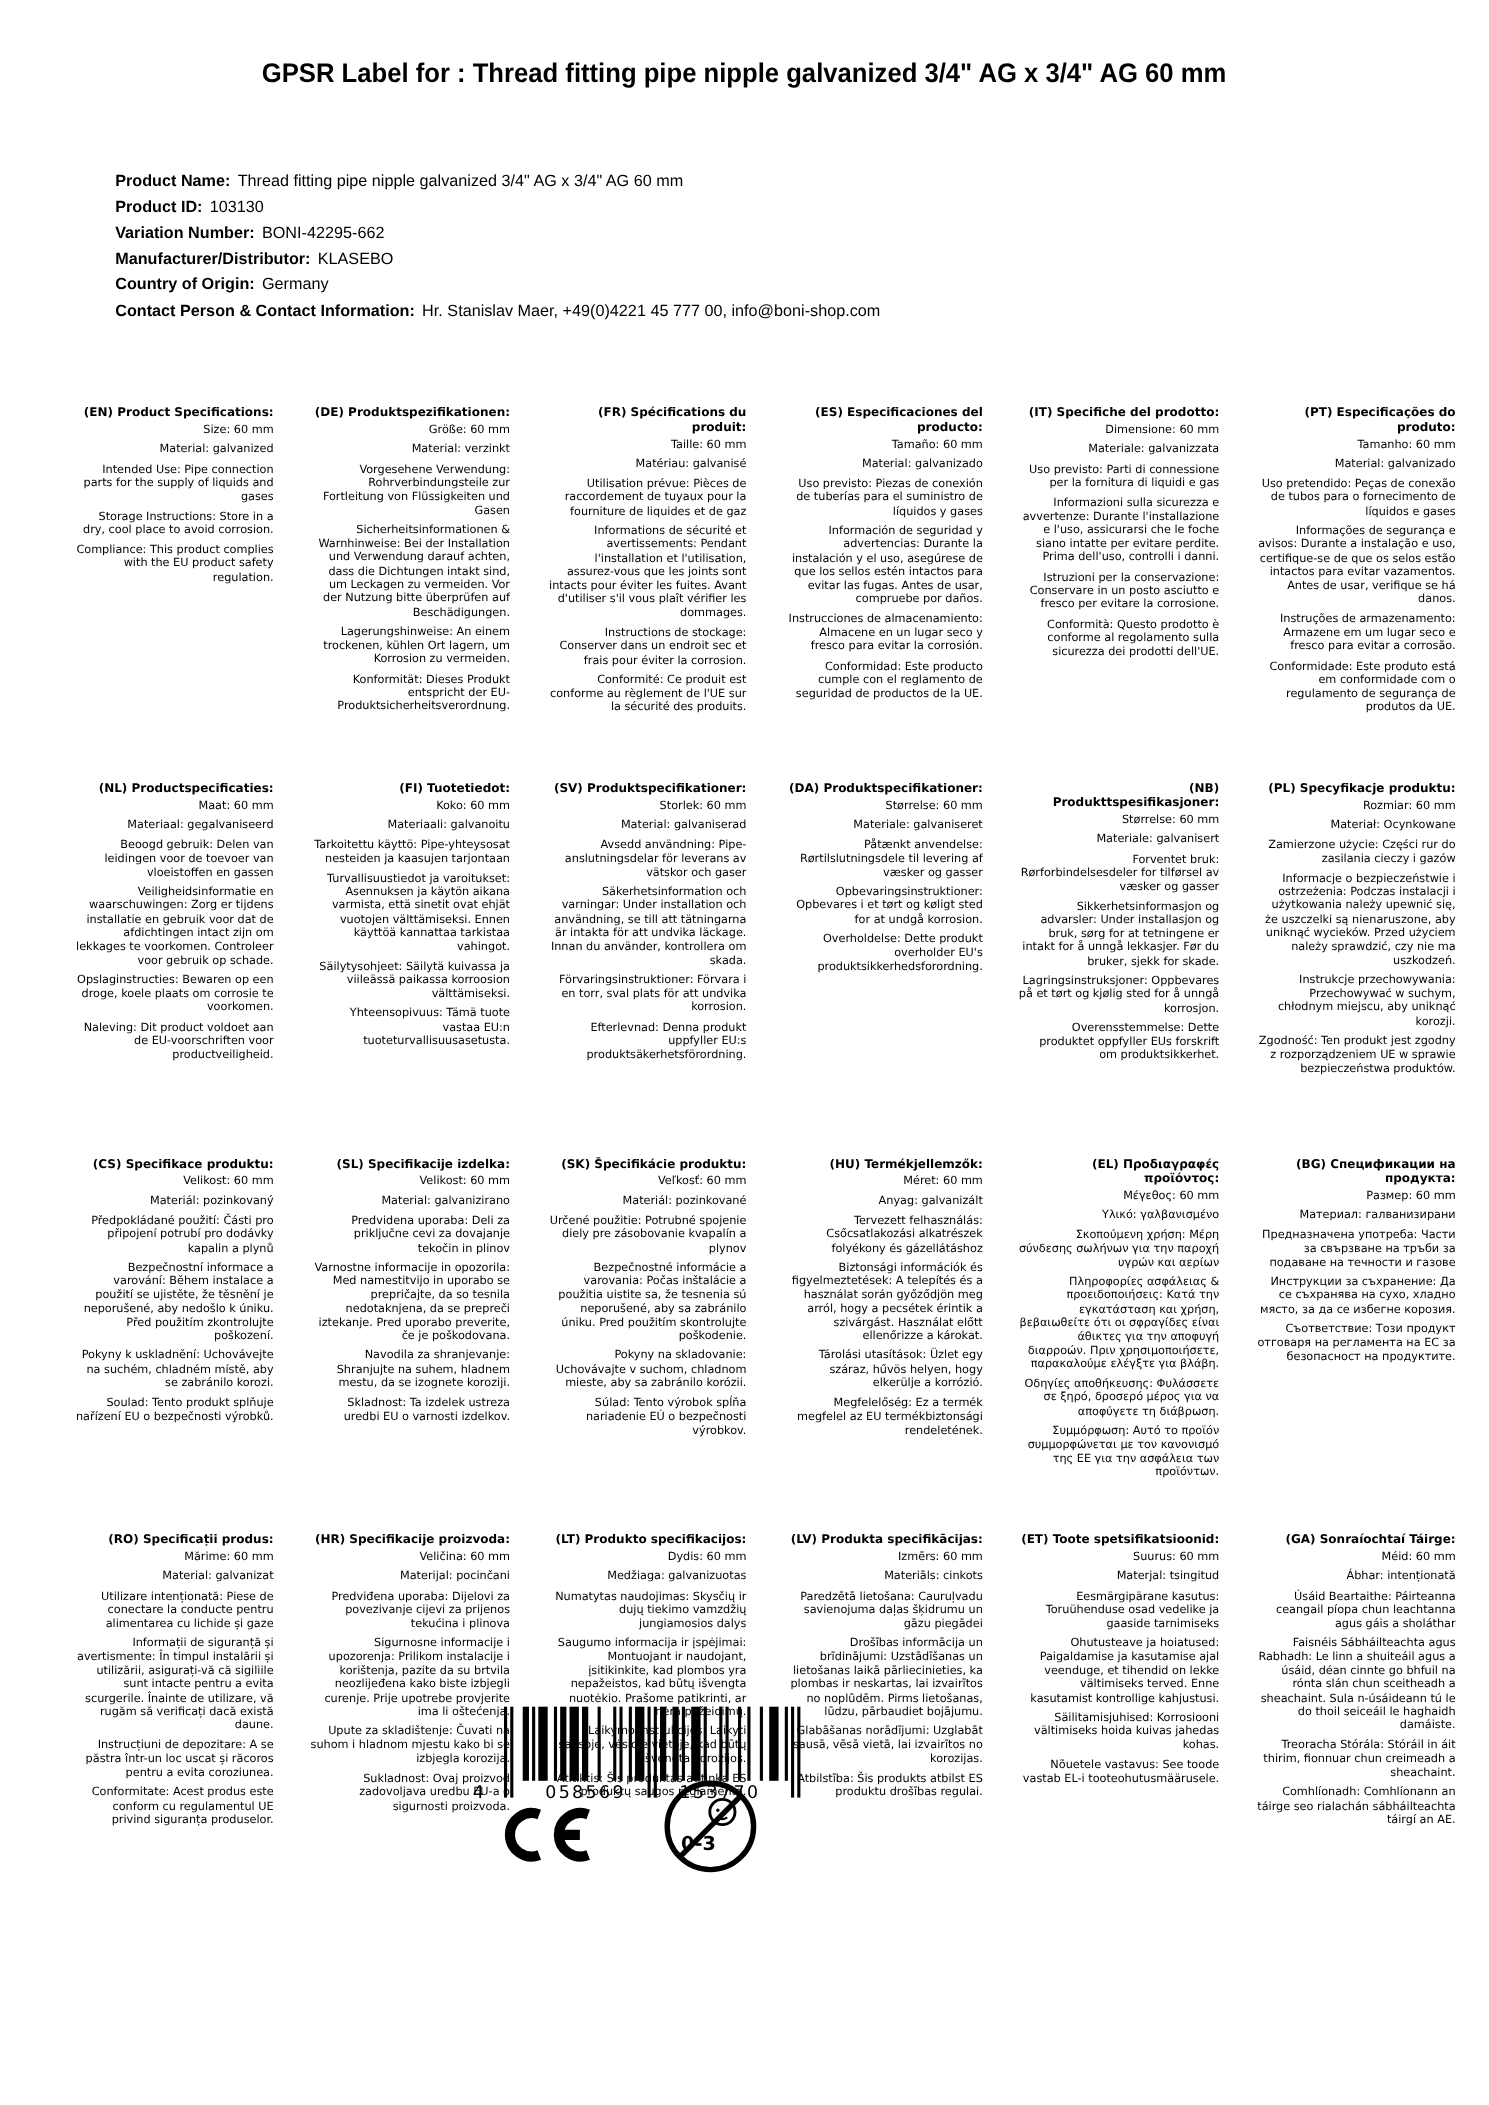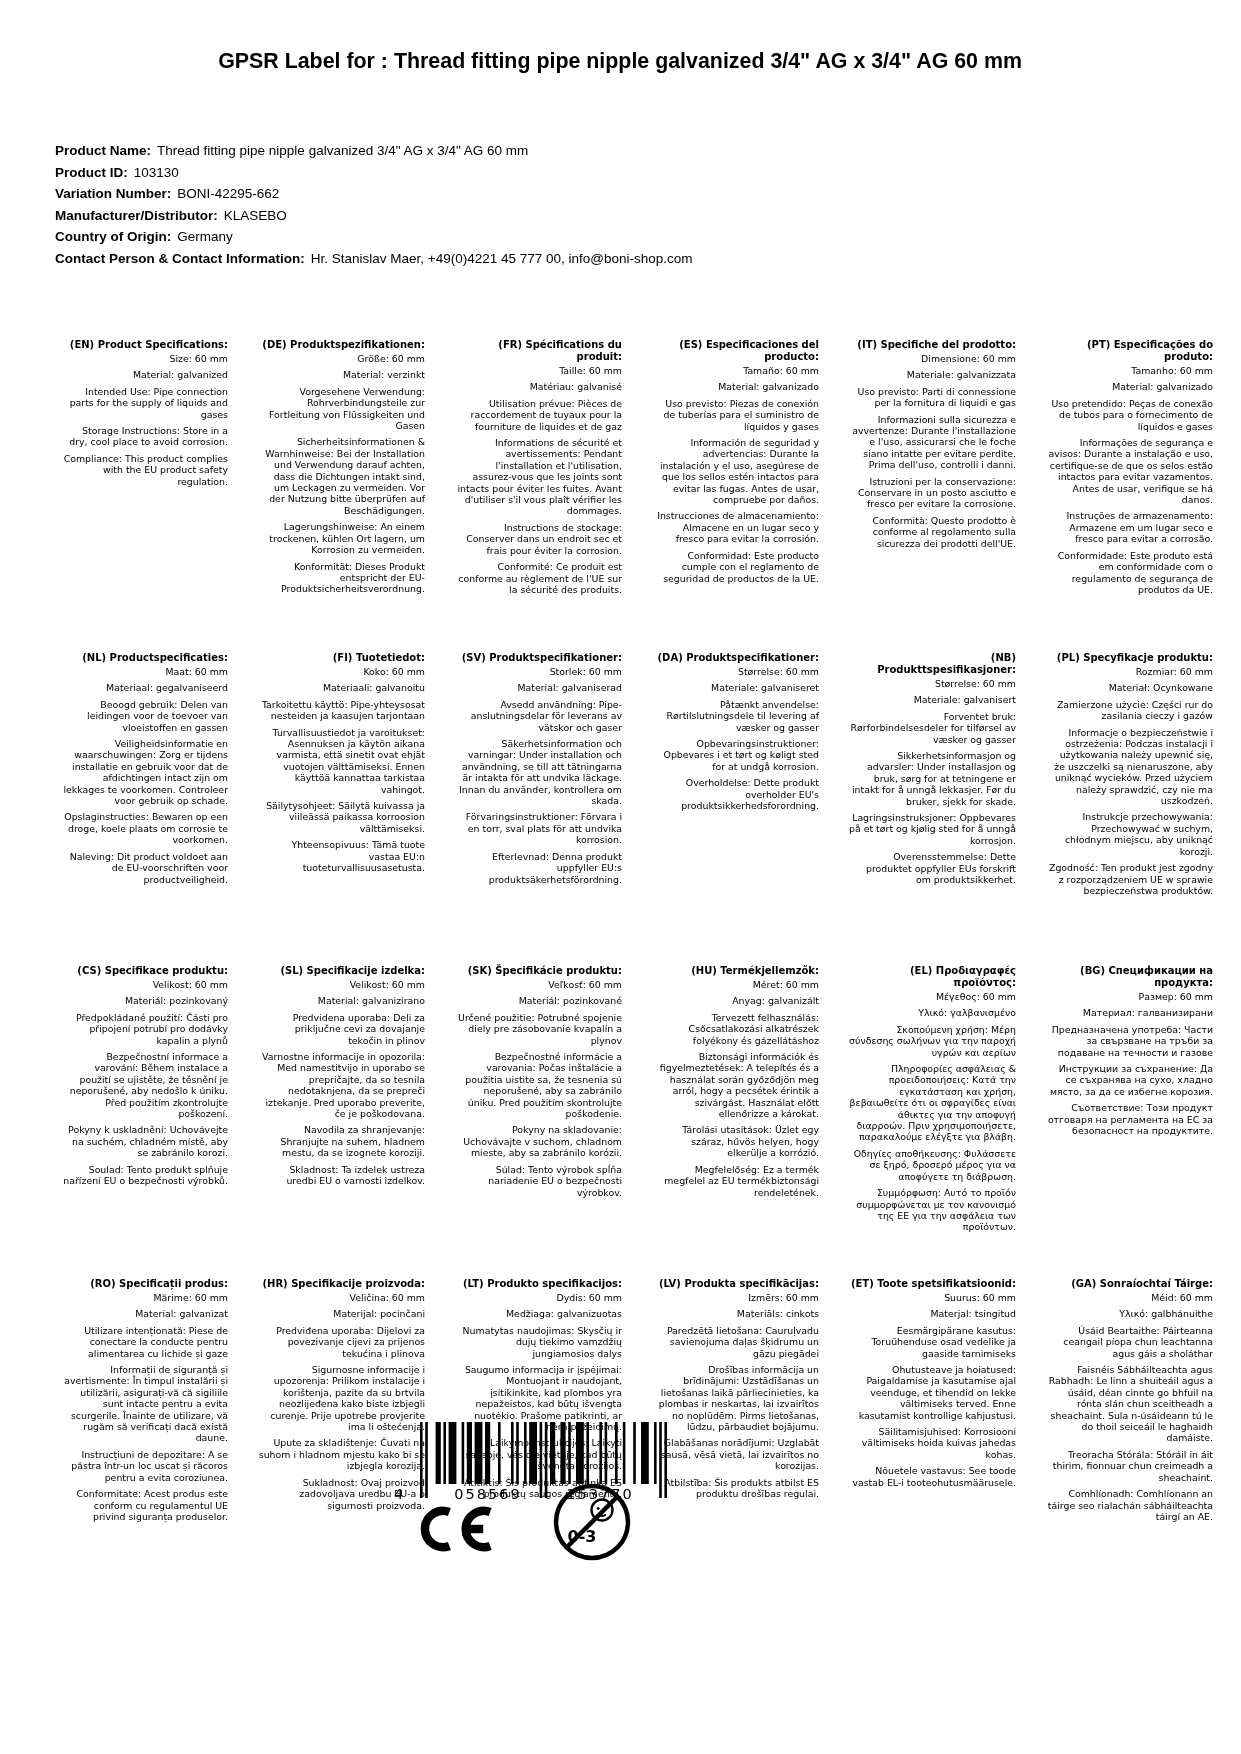--- a/index.html
+++ b/index.html
@@ -10,21 +10,21 @@
   .title{
     position:absolute;top:46px;left:0;right:0;text-align:center;
     font-family:"Liberation Sans",sans-serif;font-weight:bold;
     font-size:22.5px;line-height:30px;
   }
   .title-inner{display:inline-block;max-width:850px;transform:scaleX(.95);transform-origin:center top;}
   .info{
     position:absolute;left:55px;top:140px;
     font-family:"Liberation Sans",sans-serif;font-size:13.5px;line-height:21.5px;
   }
-  .info-row{white-space:nowrap;}
+  .info-row{white-space:nowrap;margin-left:41px;}
   .info-label{font-weight:bold;margin-right:6px;}
   .grid{
     position:absolute;left:61px;top:339px;
     display:grid;grid-template-columns:repeat(6,167px);column-gap:30px;
     grid-auto-rows:313px;
     text-align:right;
   }
   .spec-title{font-size:10px;font-weight:bold;line-height:12px;margin:0 0 2px;}
   .spec-par{font-size:9.4px;line-height:11.4px;margin:0 0 5px;}
   .barcode-wrap{position:absolute;left:394px;top:1422px;width:280px;height:96px;}
@@ -253,21 +253,21 @@
       <p class="spec-par">Suurus: 60 mm</p>
       <p class="spec-par">Materjal: tsingitud</p>
       <p class="spec-par">Eesmärgipärane kasutus: Toruühenduse osad vedelike ja gaaside tarnimiseks</p>
       <p class="spec-par">Ohutusteave ja hoiatused: Paigaldamise ja kasutamise ajal veenduge, et tihendid on lekke vältimiseks terved. Enne kasutamist kontrollige kahjustusi.</p>
       <p class="spec-par">Säilitamisjuhised: Korrosiooni vältimiseks hoida kuivas jahedas kohas.</p>
       <p class="spec-par">Nõuetele vastavus: See toode vastab EL-i tooteohutusmäärusele.</p>
     </div>
     <div class="spec-block">
       <div class="spec-title">(GA) Sonraíochtaí Táirge:</div>
       <p class="spec-par">Méid: 60 mm</p>
-      <p class="spec-par">Υλικό: galbhánuithe</p>
+      <p class="spec-par">Ábhar: intenționată</p>
       <p class="spec-par">Úsáid Beartaithe: Páirteanna ceangail píopa chun leachtanna agus gáis a sholáthar</p>
       <p class="spec-par">Faisnéis Sábháilteachta agus Rabhadh: Le linn a shuiteáil agus a úsáid, déan cinnte go bhfuil na rónta slán chun sceitheadh a sheachaint. Sula n-úsáideann tú le do thoil seiceáil le haghaidh damáiste.</p>
       <p class="spec-par">Treoracha Stórála: Stóráil in áit thirim, fionnuar chun creimeadh a sheachaint.</p>
       <p class="spec-par">Comhlíonadh: Comhlíonann an táirge seo rialachán sábháilteachta táirgí an AE.</p>
     </div>
   </div>
 
 <div class="barcode-wrap">
   <svg class="barcode-svg" width="248" height="78" viewBox="0 0 248 78">
       <rect x="0.00" y="0" width="2.60" height="76" fill="#000"></rect>

